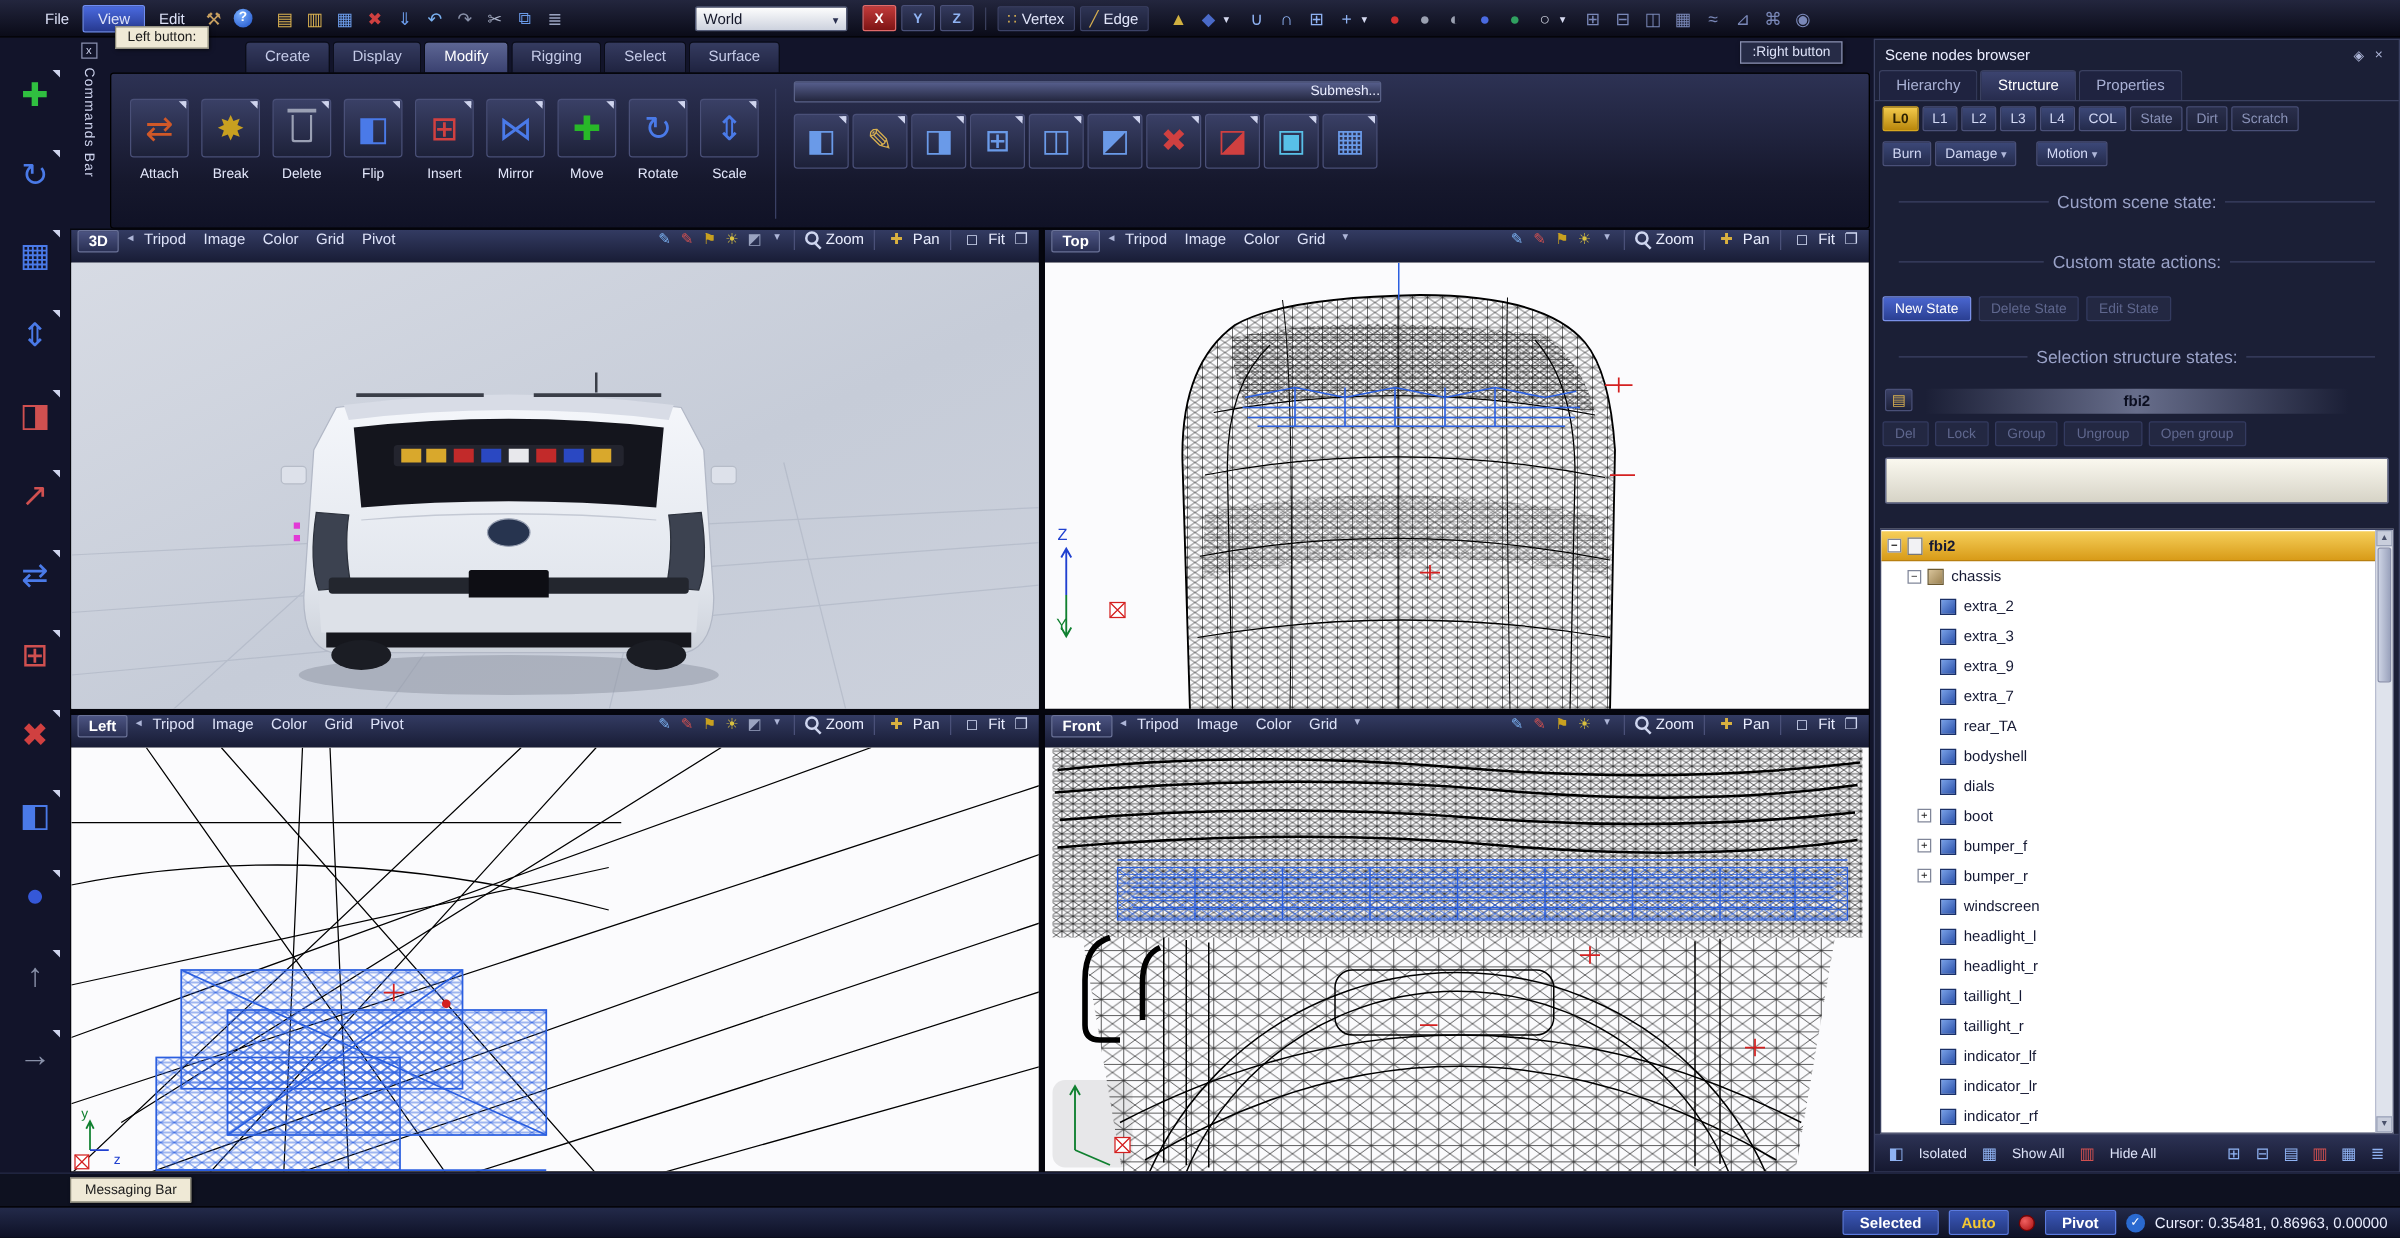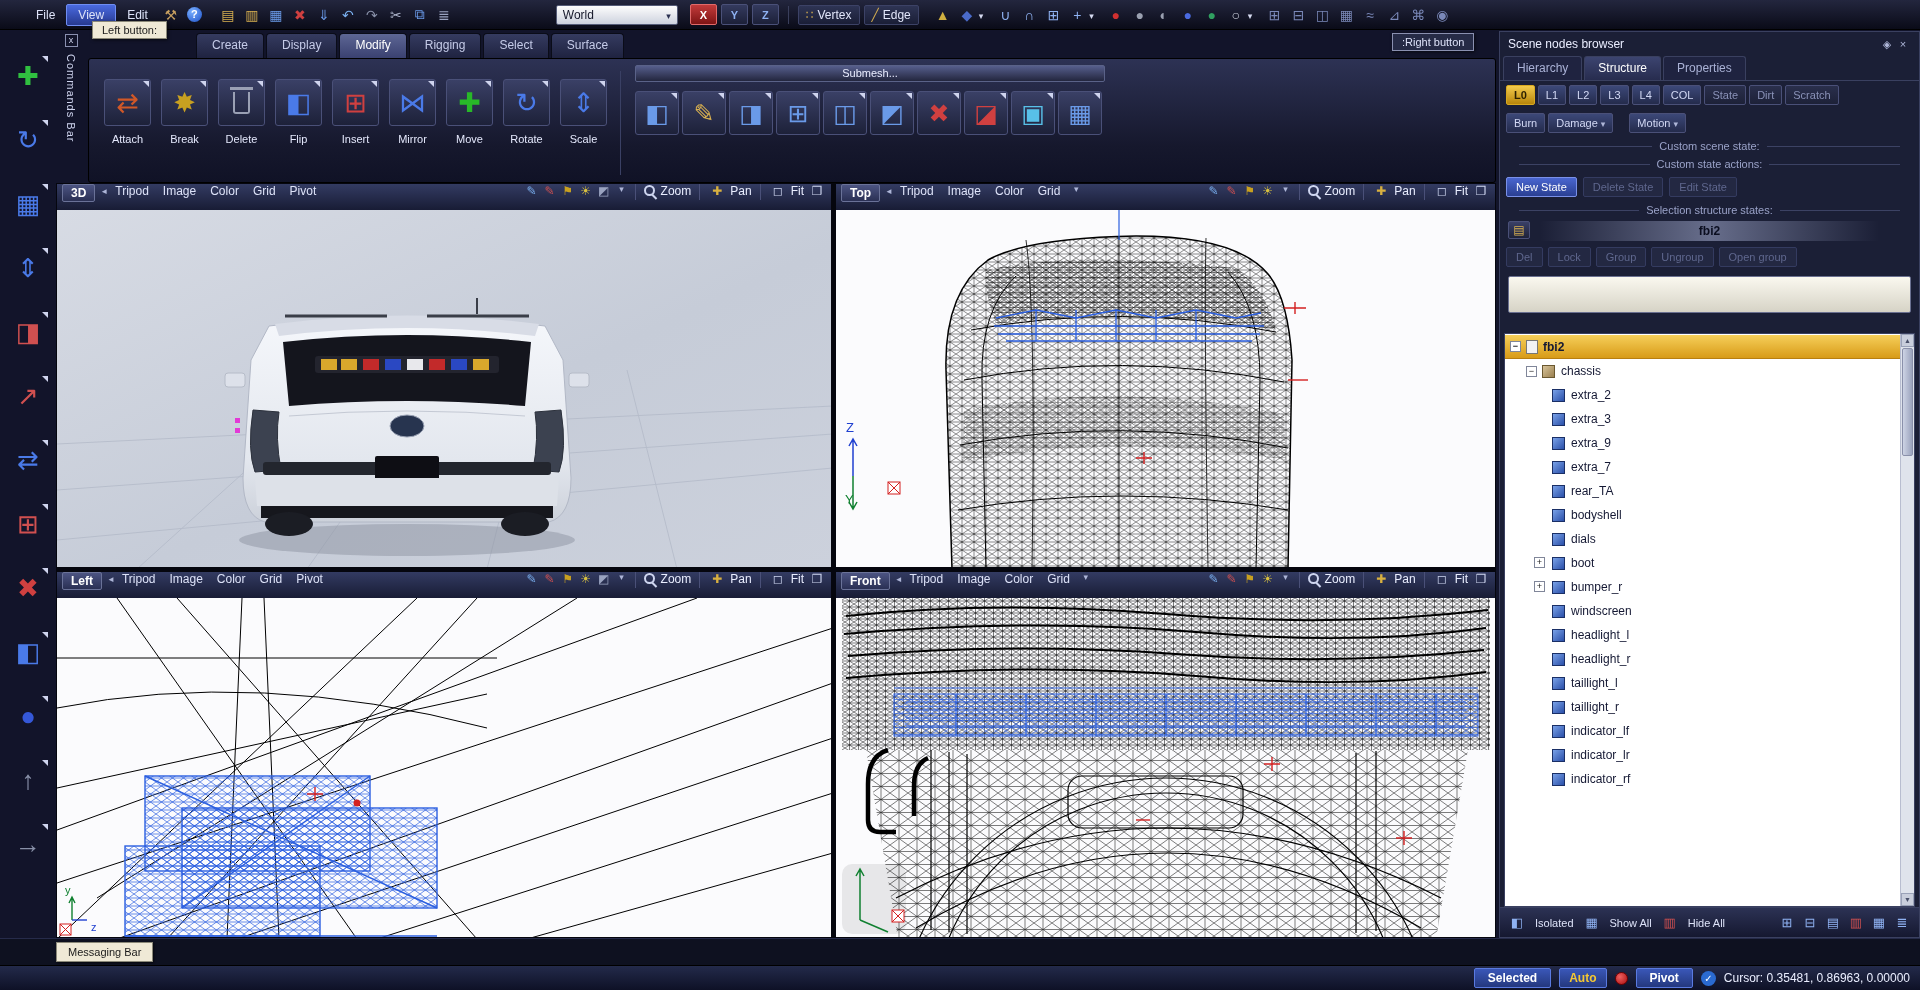--- a/index.html
+++ b/index.html
@@ -63,21 +63,21 @@
 .rtool:nth-child(4) .g{color:#4a7ae8}
 .rtool:nth-child(5) .g{color:#d04040}
 .rtool:nth-child(6) .g{color:#4a7ae8}
 .rtool:nth-child(7) .g{color:#28b828}
 .rtool:nth-child(8) .g{color:#4a7ae8}
 .rtool:nth-child(9) .g{color:#4a7ae8}
 .trashico{width:17px;height:22px;border:2px solid #9aa0b4;border-top:none;border-radius:0 0 3px 3px;position:relative}
 .trashico::before{content:"";position:absolute;left:-5px;top:-5px;width:23px;height:3px;background:#9aa0b4}
 .rsep{width:1px;height:104px;background:#3a4064;margin:8px 8px 0}
 .submesh{margin-left:6px;display:flex;flex-direction:column}
-.submesh-hdr{width:470px;height:17px;background:linear-gradient(#565e8c,#23263e);border:1px solid #5a6288;border-radius:2px;text-align:center;font-size:11px;color:#eaedff;line-height:15px;margin:2px 0 9px}
+.submesh-hdr{width:470px;height:17px;background:linear-gradient(#565e8c,#23263e);border:1px solid #5a6288;border-radius:2px;text-align:right;font-size:11px;color:#eaedff;line-height:15px;margin:2px 0 9px}
 .submesh-icons{display:flex}
 .sico{position:relative;width:44px;height:44px;background:linear-gradient(#3a4066,#1d2139);border:1px solid #4a5078;border-radius:3px;display:flex;align-items:center;justify-content:center;font-size:25px;margin-right:3px;color:#6a9ae8}
 .sico::after{content:"";position:absolute;top:1px;right:1px;border:3px solid transparent;border-top:3px solid #cfd4ee;border-right:3px solid #cfd4ee}
 .sico:nth-child(2){color:#d8b050}
 .sico:nth-child(7){color:#d04040}
 .sico:nth-child(8){color:#d04040}
 .sico:nth-child(9){color:#58c0e8}
 
 
 .sidebar{position:absolute;top:36px;left:0;width:56px;height:900px;display:flex;flex-direction:column;align-items:center;padding-top:20px}
@@ -133,21 +133,21 @@
 .rp-title .sp{flex:1}
 .rp-ticon{width:16px;text-align:center;color:#aeb6d8;font-size:11px}
 .rp-tabs{display:flex;height:25px;padding:0 3px;border-bottom:1px solid #3a4060;flex:none}
 .rp-tab{padding:4px 13px;color:#aab2d6;border:1px solid #3a4060;border-bottom:none;border-radius:3px 3px 0 0;margin-right:2px;background:#1f2340;font-size:12px}
 .rp-tab.active{background:linear-gradient(#3c4470,#272c4e);color:#fff}
 .rp-row{display:flex;padding:4px 6px;gap:3px;flex:none;align-items:center}
 .lbtn{height:20px;padding:3px 7px;border-radius:2px;border:1px solid #4a5078;background:linear-gradient(#3c4878,#242b4c);color:#d2d8f4;font-size:11px;line-height:12px;display:inline-flex;align-items:center;gap:3px}
 .lbtn.gold{background:linear-gradient(#f2ca4c,#b8860b);color:#2a1f00;border-color:#d8a820;font-weight:bold}
 .lbtn.dim{background:linear-gradient(#2a2f4c,#1d2138);color:#8a92b8}
 .lbtn .chev::before{color:#aeb6d8}
-.divider{display:flex;align-items:center;color:#9aa2c8;font-size:11px;margin:3px 12px;flex:none}
+.divider{display:flex;align-items:center;color:#9aa2c8;font-size:14px;margin:16px 12px;flex:none}
 .divider::before,.divider::after{content:"";flex:1;height:1px;background:#3c4264;margin:0 7px}
 .abtn{height:20px;padding:3px 9px;border-radius:2px;font-size:11px;line-height:12px;background:linear-gradient(#4a66d0,#2a3f92);border:1px solid #7a90e8;color:#fff}
 .abtn.disabled{background:#232842;color:#5f678e;border:1px solid #343b60}
 .sel-row{position:relative;height:24px;flex:none}
 .sel-folder{position:absolute;left:8px;top:2px;width:22px;height:18px;background:linear-gradient(#3a4066,#1d2139);border:1px solid #4a5078;border-radius:2px;display:flex;align-items:center;justify-content:center;color:#d8b050;font-size:12px}
 .sel-strip{position:abs;margin:2px 40px 0;height:20px;background:linear-gradient(90deg,rgba(154,162,196,0),rgba(154,162,196,.6),rgba(154,162,196,0));display:flex;align-items:center;justify-content:center;color:#0b0e20;font-weight:bold;font-size:12px}
 .statebox{height:37px;margin:5px 8px 0;background:linear-gradient(#faf8ef,#d6d3c6);border:1px solid #6a7090;border-radius:2px;flex:none}
 .tree{flex:1;margin:20px 4px 0;background:#fff;border:1px solid #3a4060;display:flex;overflow:hidden}
 .tree-inner{flex:1;padding-top:1px}
 .trow{position:relative;height:24px;display:flex;align-items:center;color:#141833;font-size:12px}
@@ -780,20 +780,25 @@
             <span>dials</span>
           </div>
         <div class="trow item">
             <span class="texp plus"></span>
             <span class="tcube"></span>
             <span>boot</span>
           </div>
         <div class="trow item">
             <span class="texp plus"></span>
             <span class="tcube"></span>
+            <span>bumper_f</span>
+          </div>
+        <div class="trow item">
+            <span class="texp plus"></span>
+            <span class="tcube"></span>
             <span>bumper_r</span>
           </div>
         <div class="trow item">
             <span class="tcube"></span>
             <span>windscreen</span>
           </div>
         <div class="trow item">
             <span class="tcube"></span>
             <span>headlight_l</span>
           </div>

